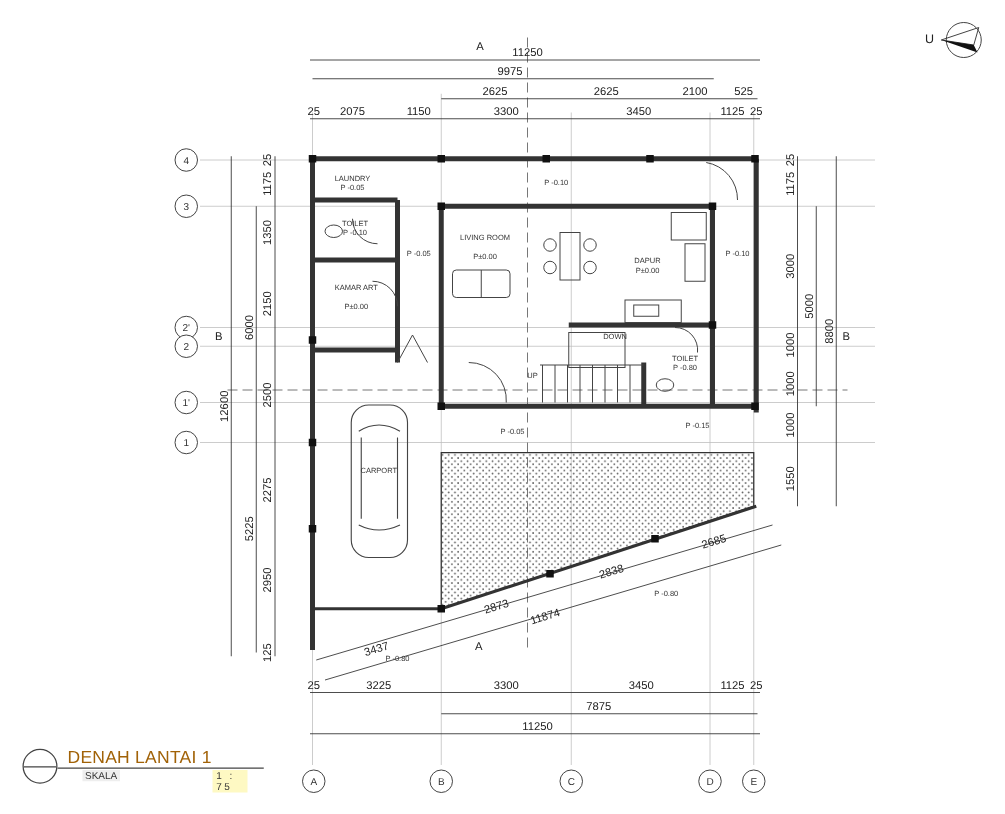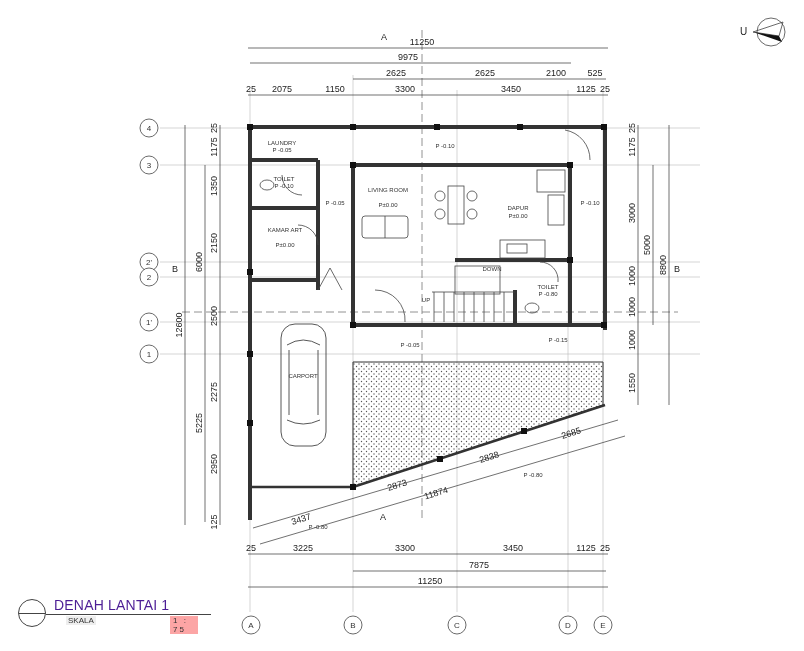--- a/index.html
+++ b/index.html
@@ -4,24 +4,24 @@
 <style>
   html,body{margin:0;padding:0;background:#ffffff;}
   body{width:804px;height:651px;overflow:hidden;position:relative;font-family:"Liberation Sans",sans-serif;}
   #plan{position:absolute;left:0;top:0;}
   .dim{font-family:"Liberation Sans",sans-serif;font-size:9px;fill:#222;}
   .lbl{font-family:"Liberation Sans",sans-serif;font-size:6px;fill:#333;}
   .grid-lbl{font-family:"Liberation Sans",sans-serif;font-size:8px;fill:#333;}
   .title-block{position:absolute;left:18px;top:597px;width:180px;height:34px;}
   .title-circle{position:absolute;left:0;top:2px;width:28px;height:28px;border:1px solid #444;border-radius:50%;box-sizing:border-box;}
   .title-circle::after{content:"";position:absolute;left:0;right:0;top:13px;border-top:1px solid #444;}
-  .title-text{position:absolute;left:36px;top:0;font-size:14px;color:#4c1d95;letter-spacing:0.2px;}
+  .title-text{position:absolute;left:36px;top:0;font-size:14px;color:#a16207;letter-spacing:0.2px;}
   .title-line{position:absolute;left:28px;top:17px;width:165px;border-top:1px solid #444;}
   .scale-label{position:absolute;left:48px;top:19px;font-size:8px;color:#333;background:#eee;padding:0 2px;}
-  .scale-value{position:absolute;left:152px;top:19px;font-size:8px;color:#333;background:#fca5a5;padding:0 3px;letter-spacing:2px;}
+  .scale-value{position:absolute;left:152px;top:19px;font-size:8px;color:#333;background:#fef9c3;padding:0 3px;letter-spacing:2px;}
   .north{position:absolute;left:737px;top:14px;width:50px;height:36px;}
   .north-u{position:absolute;left:3px;top:12px;font-size:10px;color:#222;}
 </style>
 </head>
 <body>
 
 <svg id="plan" width="804" height="651" viewBox="0 0 804 651" xmlns="http://www.w3.org/2000/svg">
   <defs>
     <pattern id="dots" width="5" height="5" patternUnits="userSpaceOnUse">
       <circle cx="1.5" cy="1.5" r="0.7" fill="#555"></circle>

